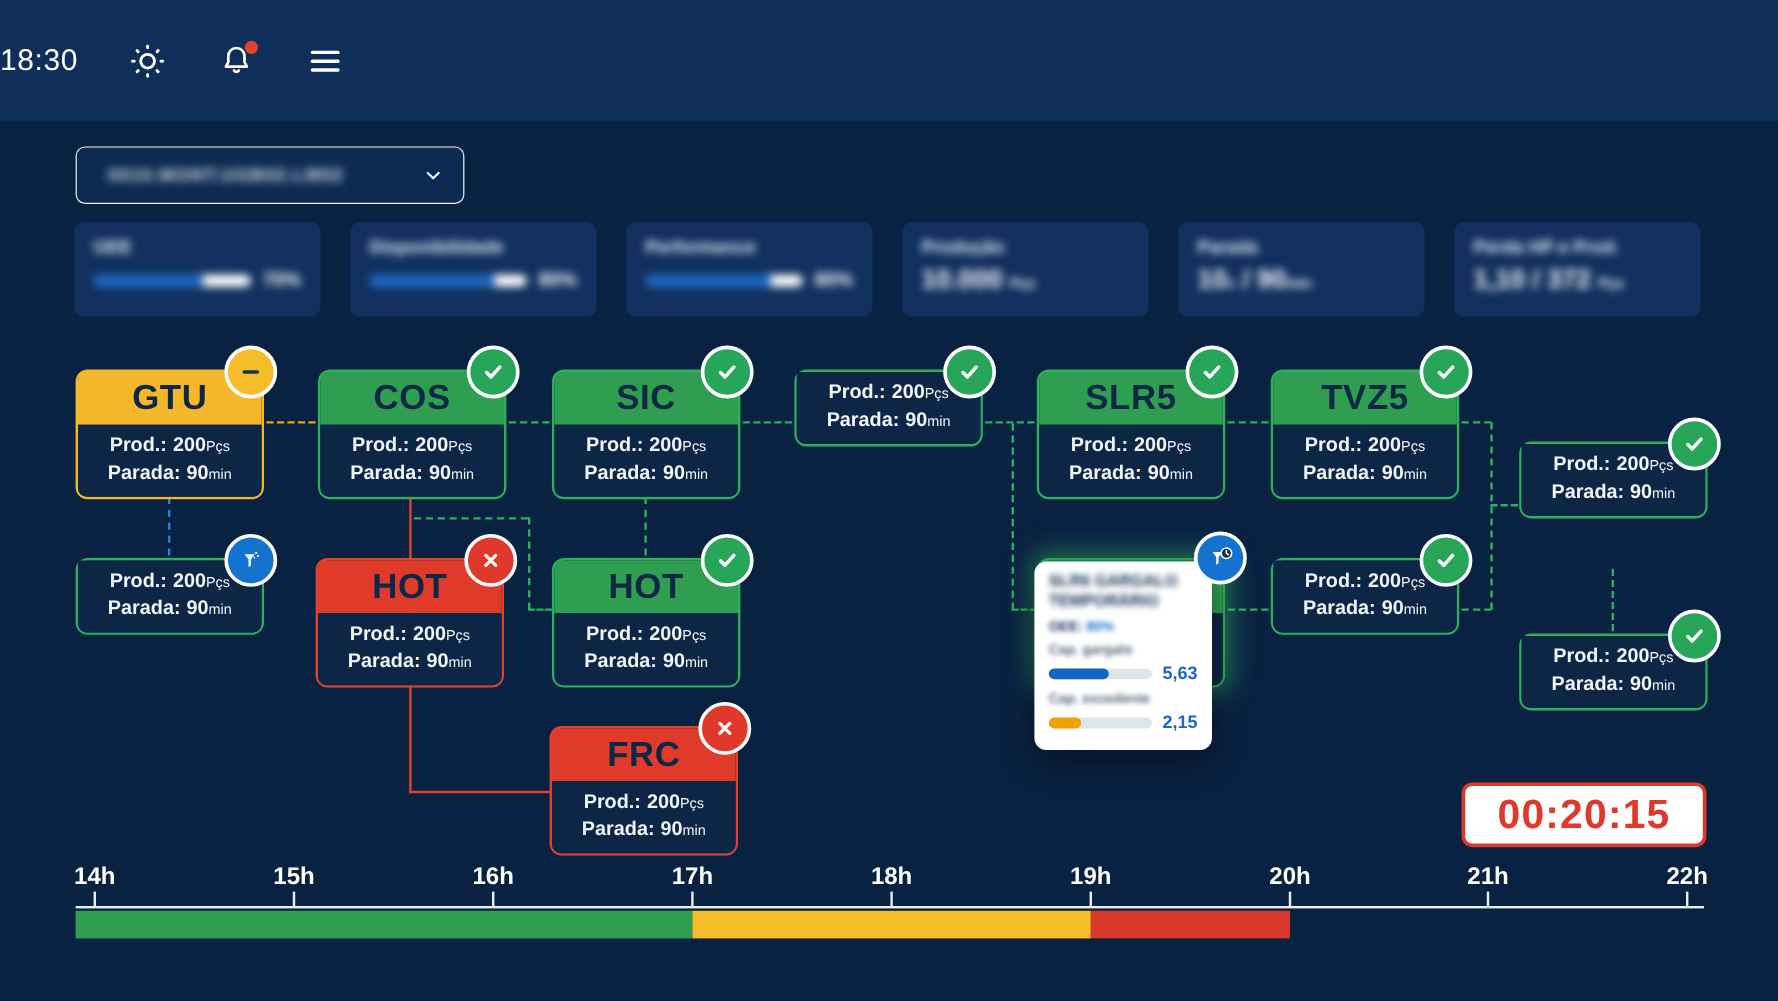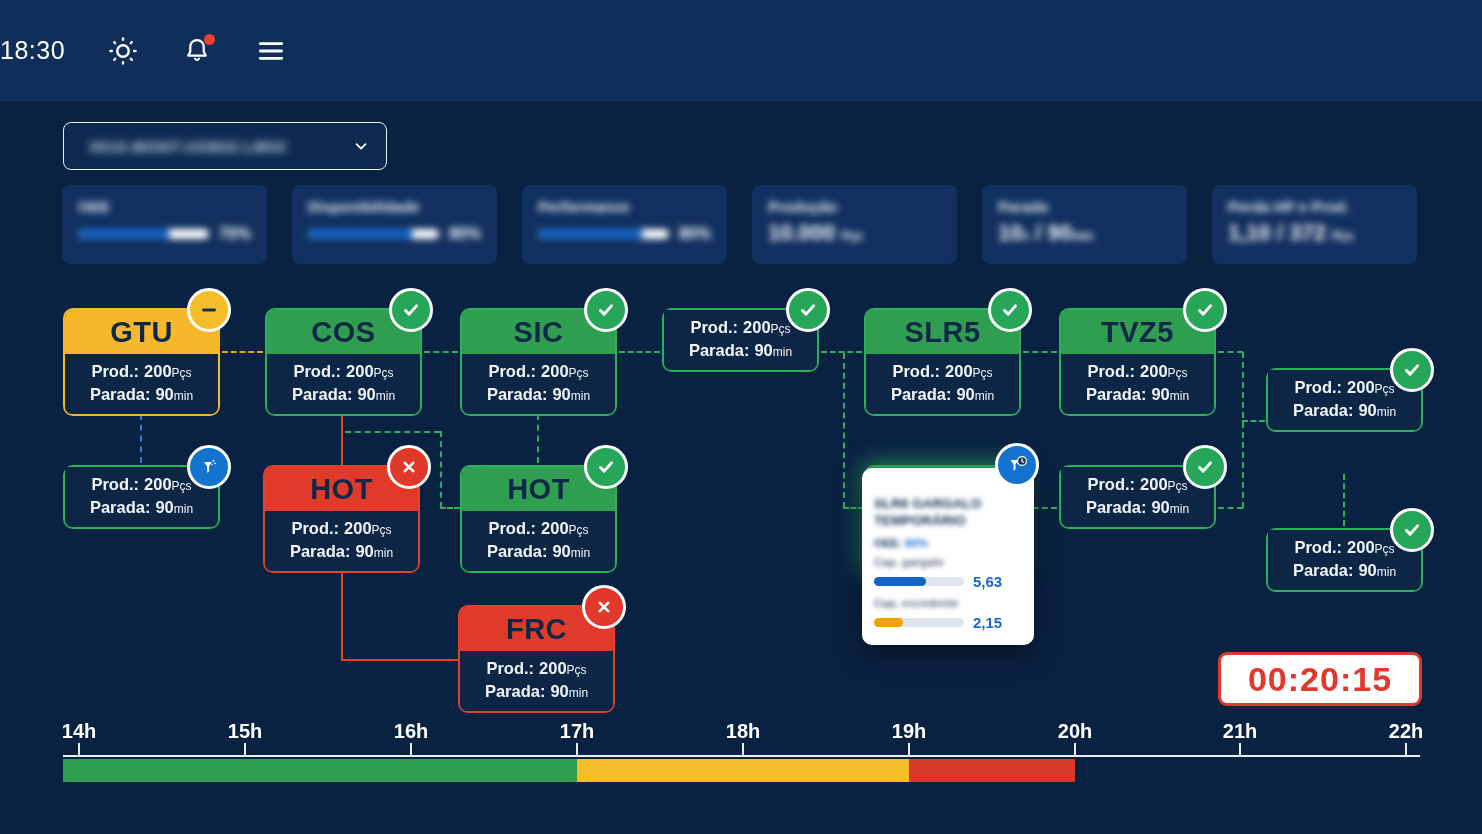--- a/index.html
+++ b/index.html
@@ -51,22 +51,22 @@
   .station.glow{box-shadow:0 0 22px 3px rgba(61,213,109,.55);}
   .badge{position:absolute;top:-22px;right:-13px;width:38px;height:38px;border-radius:50%;
          border:3px solid #fff;display:flex;align-items:center;justify-content:center;z-index:12;}
   .b-ok{background:#27a558;}
   .b-err{background:#e0392b;}
   .b-warn{background:#f6bd2b;}
   .b-blue{background:#1373cf;}
   .badge-float{position:absolute;left:995px;top:443px;width:38px;height:38px;border-radius:50%;
          border:3px solid #fff;background:#1373cf;display:flex;align-items:center;justify-content:center;z-index:40;}
   
-  .tooltip{position:absolute;left:862px;top:468px;width:172px;background:#fff;border-radius:10px;
-           box-shadow:0 10px 26px rgba(0,0,0,.45);padding:28px 12px 14px;box-sizing:border-box;z-index:30;}
+  .tooltip{position:absolute;left:862px;top:468px;width:148px;background:#fff;border-radius:10px;
+           box-shadow:0 10px 26px rgba(0,0,0,.45);padding:8px 12px 14px;box-sizing:border-box;z-index:30;}
   .tt-title{color:#123056;font-weight:800;font-size:13.5px;line-height:1.25;filter:blur(2.6px);}
   .tt-oee{font-size:11.5px;margin-top:7px;filter:blur(2.4px);}
   .tt-oee .lbl{color:#123056;font-weight:700;}
   .tt-oee .val{color:#1873d3;font-weight:700;}
   .tt-cap{font-size:11.5px;color:#5a6b80;font-weight:600;margin-top:7px;filter:blur(2.4px);}
   .tt-bar-row{display:flex;align-items:center;gap:9px;margin-top:5px;}
   .tt-bar{width:90px;height:9px;background:#dfe5ec;border-radius:5px;}
   .tt-fill{height:100%;border-radius:5px;}
   .tt-fill.blue{background:#1566c4;}
   .tt-fill.yellow{background:#f0a202;}

